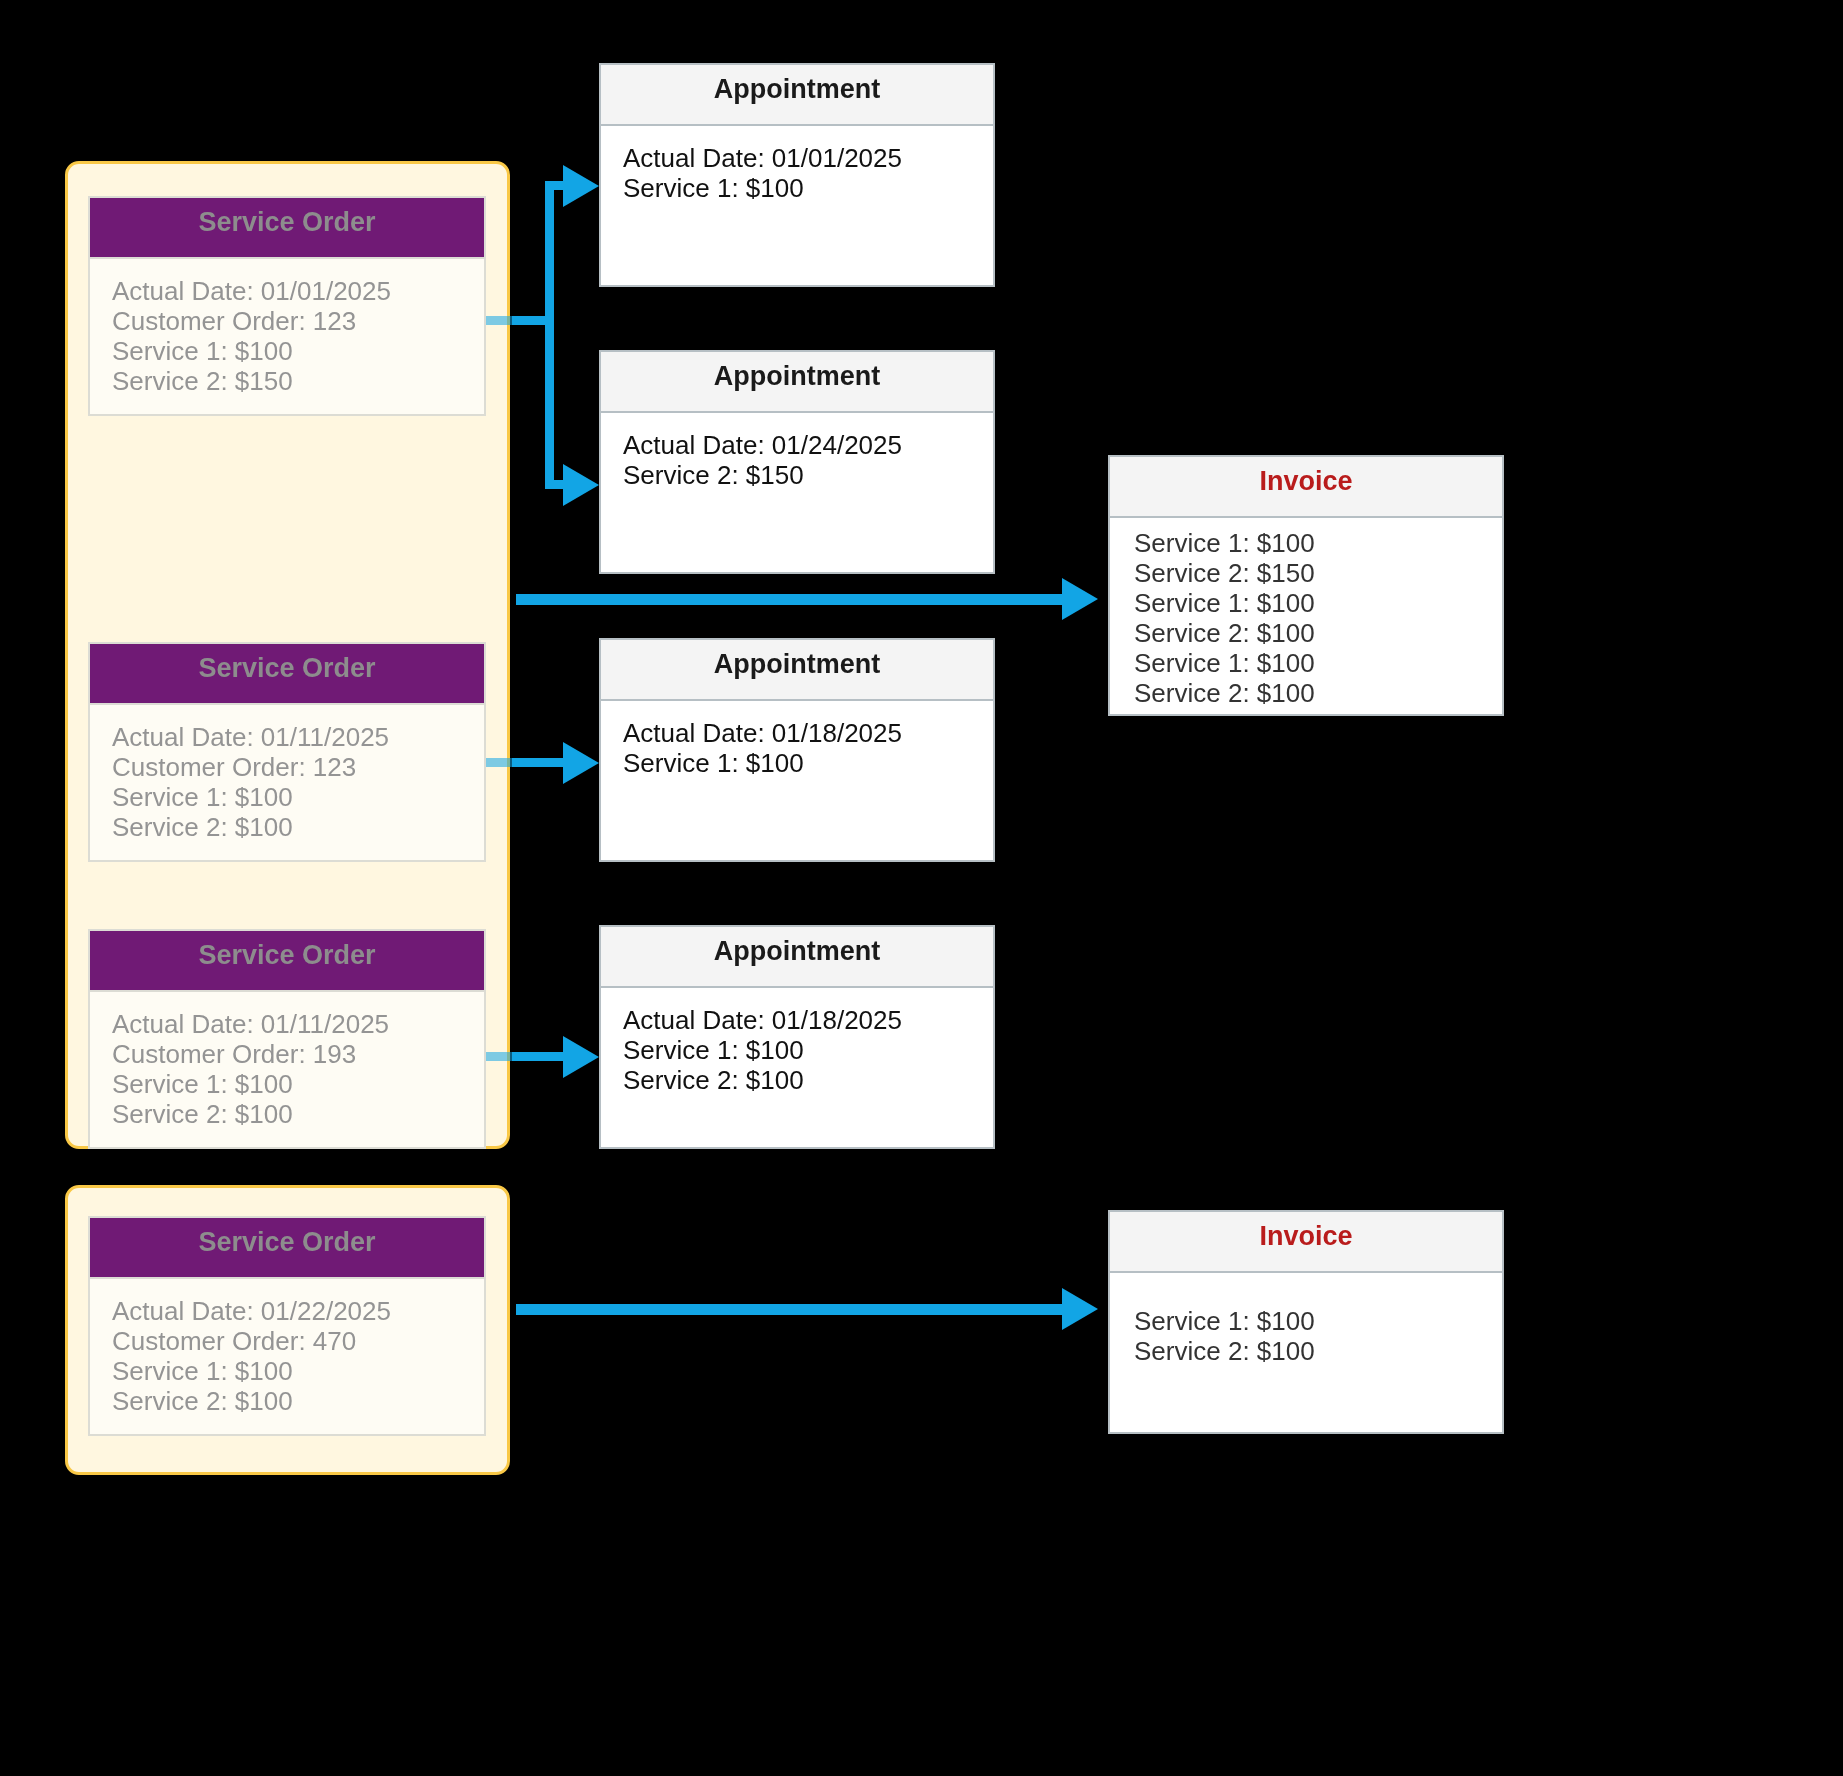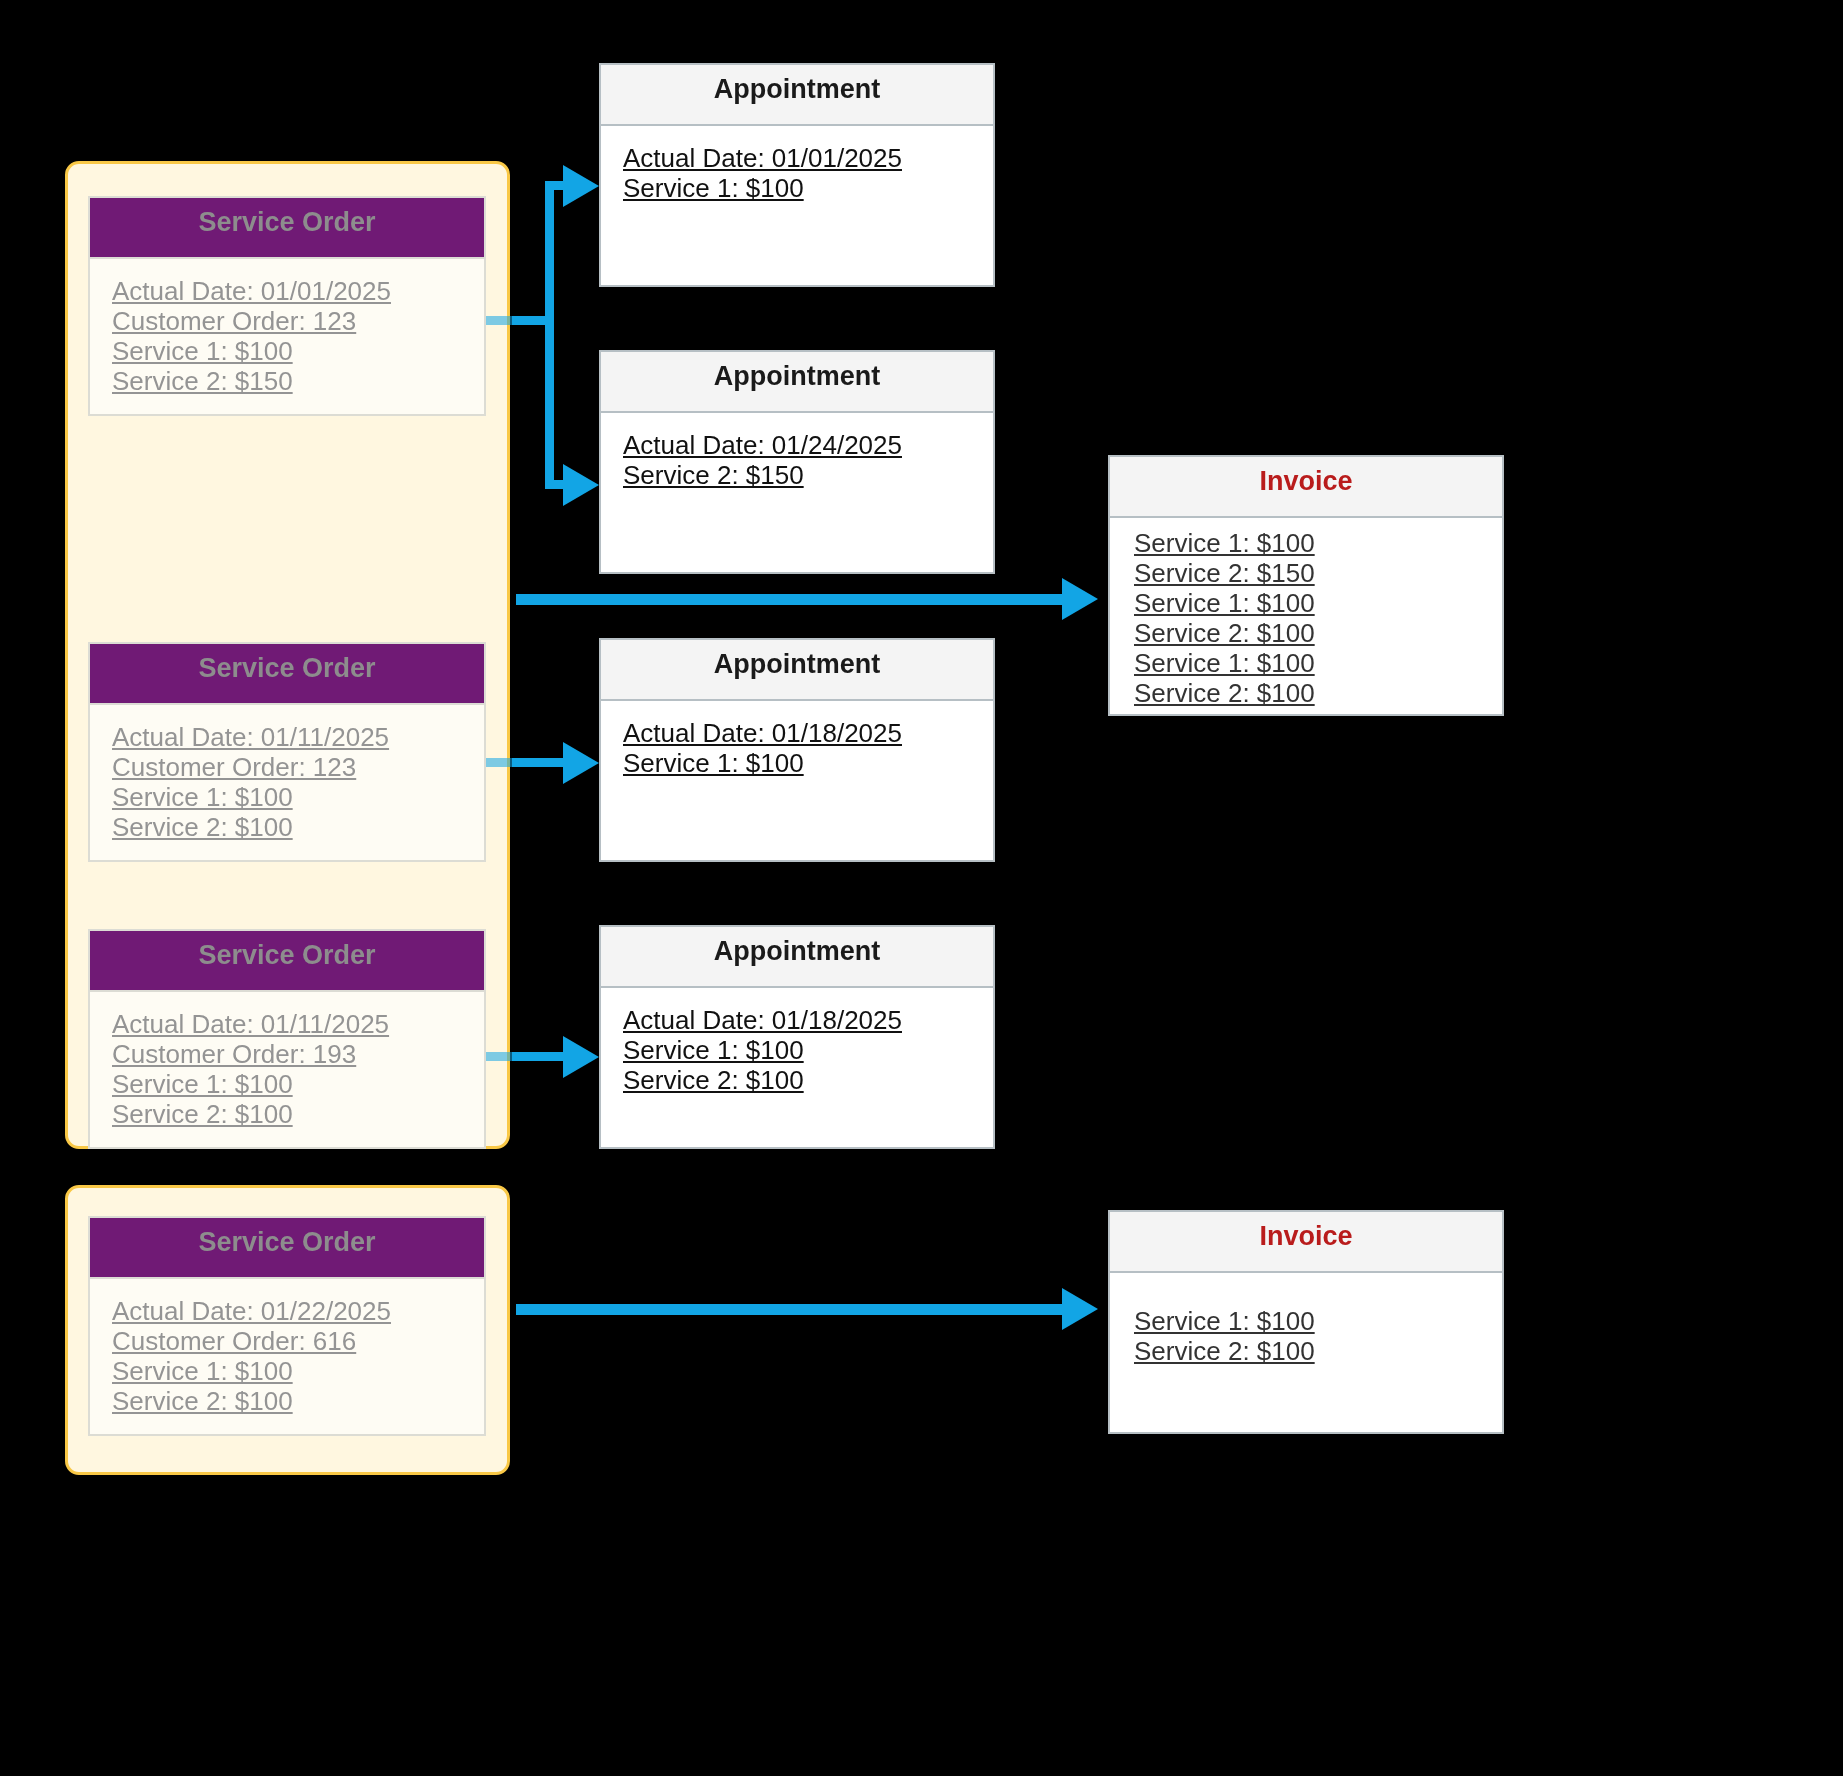--- a/index.html
+++ b/index.html
@@ -42,21 +42,20 @@
   }
   .card .card-body {
     box-sizing: border-box;
     padding: 17px 0 12px 22px;
     font-size: 26px;
     line-height: 1.155;
     color: #111111;
   }
   .card .card-body .line {
     white-space: nowrap;
-    text-decoration: underline;
   }
 
   
   .card.invoice .card-header {
     color: #b91c1c;
   }
   .card.invoice .card-body {
     color: #333333;
   }
 
@@ -163,21 +162,21 @@
       <div class="line">Customer Order: 193</div>
       <div class="line">Service 1: $100</div>
       <div class="line">Service 2: $100</div>
     </div>
   </div>
 
   <div class="card service-order" style="left:88px; top:1216px; width:398px; height:220px;">
     <div class="card-header">Service Order</div>
     <div class="card-body">
       <div class="line">Actual Date: 01/22/2025</div>
-      <div class="line">Customer Order: 616</div>
+      <div class="line">Customer Order: 470</div>
       <div class="line">Service 1: $100</div>
       <div class="line">Service 2: $100</div>
     </div>
   </div>
 
   <div class="card appointment" style="left:599px; top:63px; width:396px; height:224px;">
     <div class="card-header">Appointment</div>
     <div class="card-body">
       <div class="line">Actual Date: 01/01/2025</div>
       <div class="line">Service 1: $100</div>

